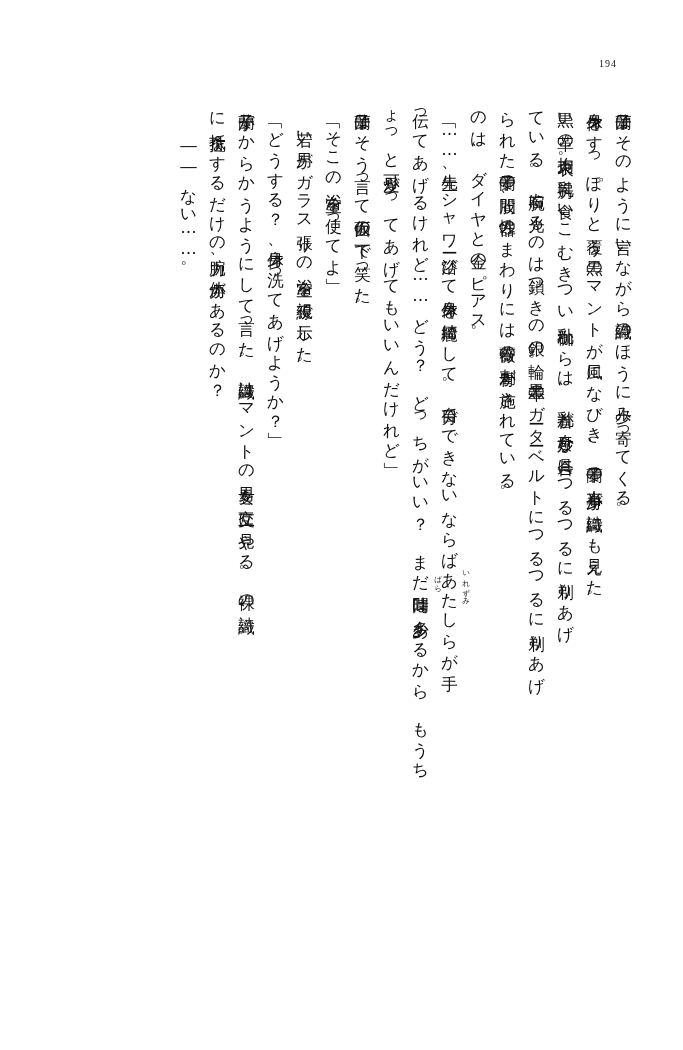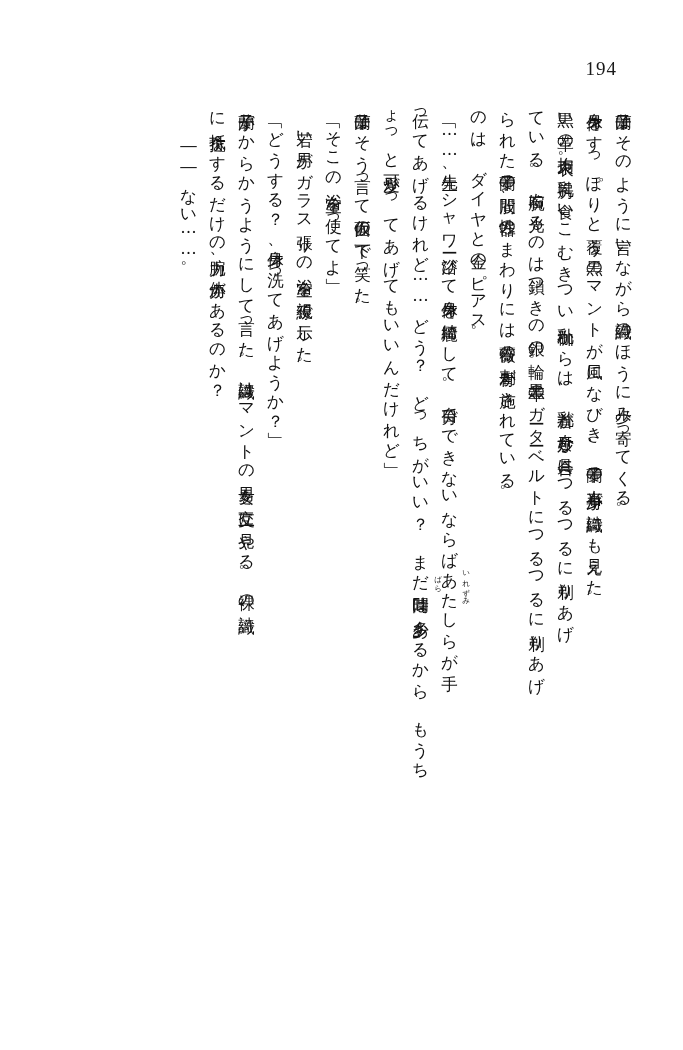--- a/index.html
+++ b/index.html
@@ -18,21 +18,21 @@
     position: relative;
     width: 683px;
     height: 1050px;
     background: #ffffff;
   }
   .page-number {
     position: absolute;
     top: 58px;
     right: 66px;
     font-family: "Liberation Serif", "DejaVu Serif", serif;
-    font-size: 19px;
+    font-size: 10px;
     letter-spacing: 1px;
     color: #1a1a1a;
   }
   .text-block {
     position: absolute;
     top: 100px;
     right: 52px;
     left: 52px;
     bottom: 90px;
     display: flex;

